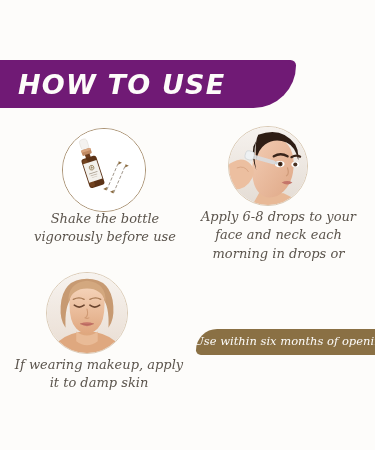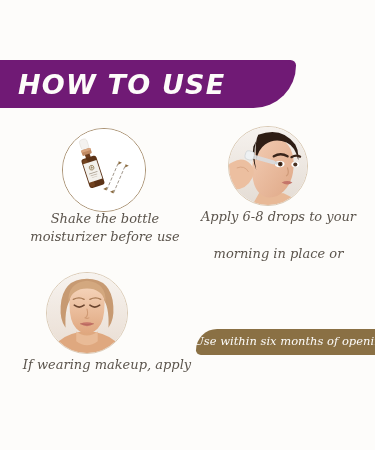--- a/index.html
+++ b/index.html
@@ -97,21 +97,21 @@
     left: 10px;
     top: 210px;
     width: 190px;
   }
   .caption-apply {
     left: 186px;
     top: 208px;
     width: 185px;
   }
   .caption-damp {
-    left: 12px;
+    left: 4px;
     top: 356px;
     width: 190px;
   }
 
   
   .footer-note {
     position: absolute;
     left: 196px;
     top: 329px;
     width: 179px;
@@ -174,21 +174,21 @@
         <path d="M57 33 l3.4 1.6 l-3.9 1.9 z"></path>
         <path d="M64 36 l3.4 1.6 l-3.9 1.9 z"></path>
         <path d="M44.6 63 l-3.4 -1.6 l3.9 -1.9 z"></path>
         <path d="M51.6 66 l-3.4 -1.6 l3.9 -1.9 z"></path>
       </g>
     </svg>
   </div>
 
   <div class="caption caption-shake">
     <span>Shake the bottle</span><br>
-    <span>moisturizer before use</span>
+    <span>vigorously before use</span>
   </div>
 
   <div class="media-circle circle-dropper">
     <svg viewBox="0 0 80 80" xmlns="http://www.w3.org/2000/svg">
       <defs>
         <linearGradient id="skin2" x1="0" y1="0" x2="1" y2="1">
           <stop offset="0%" stop-color="#f3cdb4"></stop>
           <stop offset="100%" stop-color="#dfa887"></stop>
         </linearGradient>
         <linearGradient id="bg2" x1="0" y1="0" x2="0" y2="1">
@@ -223,22 +223,22 @@
         <circle cx="47" cy="32" r="1.7" fill="#cfd6da"></circle>
       </g>
 
       <path d="M4 36 q10 -6 18 2 q6 6 2 14 q-6 12 -18 12 L0 64 L0 38 z" fill="#ecbfa0"></path>
       <path d="M8 42 q8 -3 12 4" stroke="#d9a684" stroke-width="1" fill="none"></path>
     </svg>
   </div>
 
   <div class="caption caption-apply">
     <span>Apply 6-8 drops to your</span><br>
-    <br>
-    <span>morning in place or</span><br>
+    <span>face and neck each</span><br>
+    <span>morning in drops or</span><br>
   </div>
 
   <div class="media-circle circle-damp">
     <svg viewBox="0 0 82 82" xmlns="http://www.w3.org/2000/svg">
       <defs>
         <linearGradient id="skin3" x1="0" y1="0" x2="0" y2="1">
           <stop offset="0%" stop-color="#f6d6bd"></stop>
           <stop offset="100%" stop-color="#e0a77f"></stop>
         </linearGradient>
         <linearGradient id="bg3" x1="0" y1="0" x2="0" y2="1">
@@ -265,19 +265,20 @@
 
       <path d="M34 52 q7 -3 14 0 q-7 5 -14 0 z" fill="#c8766b"></path>
       <path d="M34 52 q7 2 14 0" stroke="#b06459" stroke-width="0.7" fill="none"></path>
 
       <path d="M22 30 q-1 -20 19 -22 q20 2 19 22 q-4 -14 -19 -14 q-15 0 -19 14 z" fill="#d3a87f"></path>
     </svg>
   </div>
 
   <div class="caption caption-damp">
     <span>If wearing makeup, apply</span><br>
+    <span>it to damp skin</span>
   </div>
 
   <div class="footer-note">
     <div class="footer-note-text">Use within six months of opening</div>
   </div>
 
 </div>
 
 </body></html>

